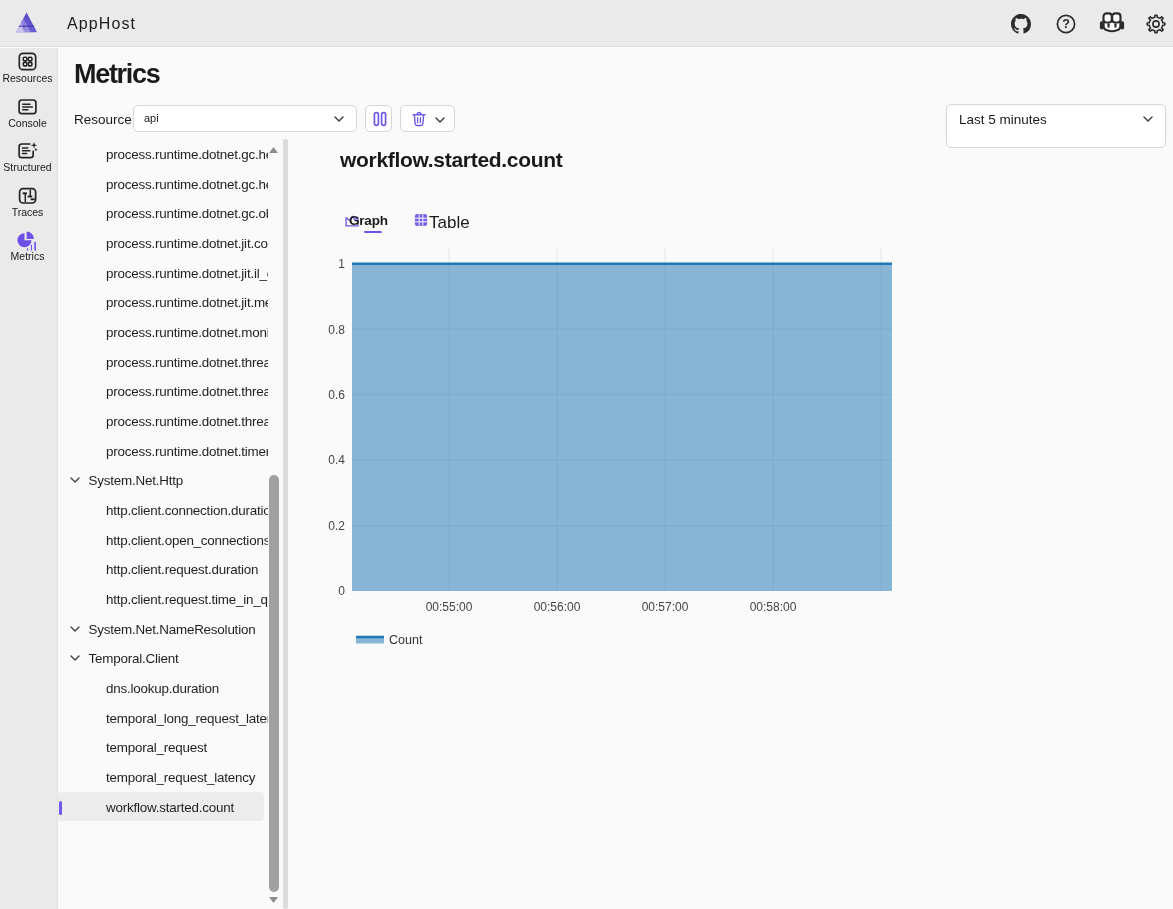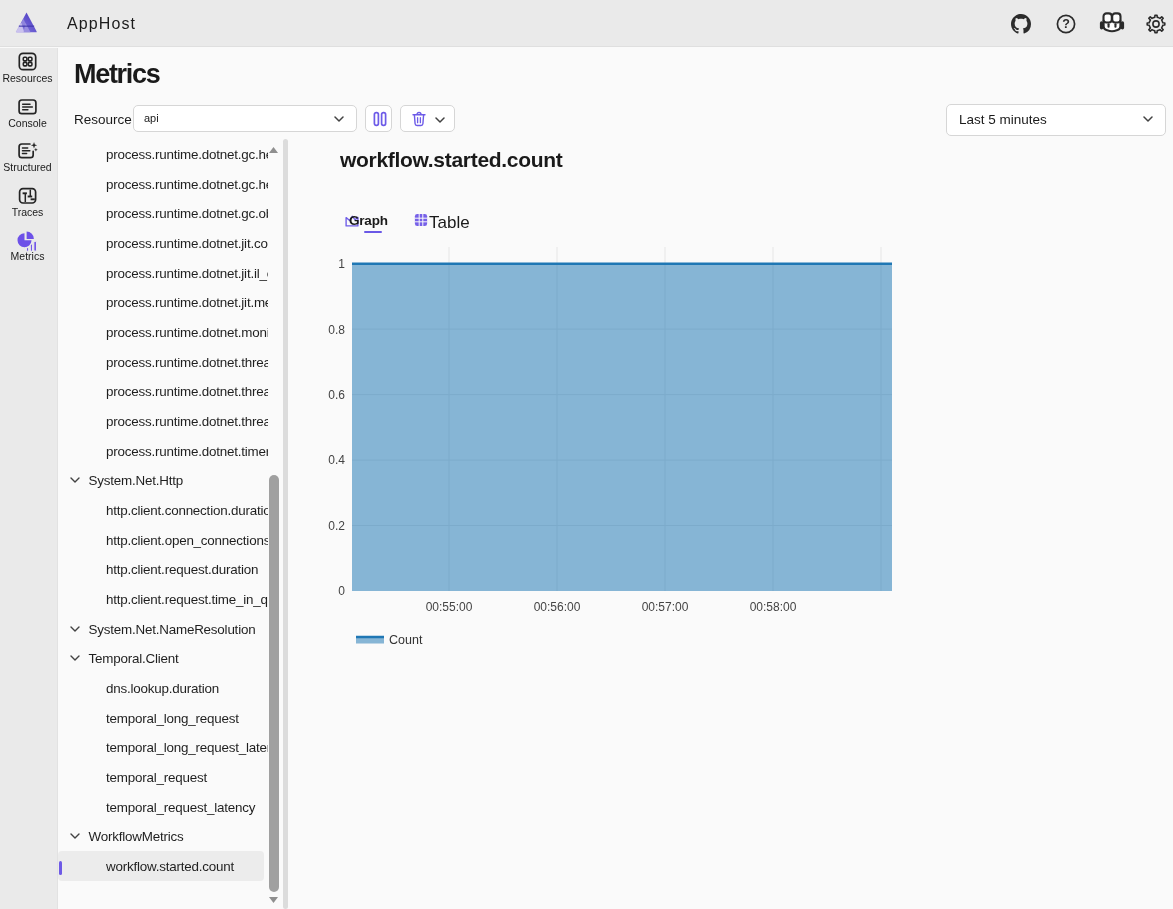--- a/index.html
+++ b/index.html
@@ -143,21 +143,21 @@
     <path d="M2 3.8 H14" stroke="#6d5be8" stroke-width="1.4" stroke-linecap="round" fill="none"></path>
     <path d="M6 3.6 C6 2.3 6.9 1.5 8 1.5 C9.1 1.5 10 2.3 10 3.6" stroke="#6d5be8" stroke-width="1.4" fill="none"></path>
     <path d="M3.4 3.9 L4.1 12.7 C4.2 13.8 5 14.5 6 14.5 L10 14.5 C11 14.5 11.8 13.8 11.9 12.7 L12.6 3.9" stroke="#6d5be8" stroke-width="1.4" fill="none" stroke-linecap="round"></path>
     <line x1="6.6" y1="6.7" x2="6.6" y2="11.7" stroke="#6d5be8" stroke-width="1.3" stroke-linecap="round"></line>
     <line x1="9.4" y1="6.7" x2="9.4" y2="11.7" stroke="#6d5be8" stroke-width="1.3" stroke-linecap="round"></line>
   </svg>
   <svg style="position:absolute; right:9px; top:11px;" width="10" height="6" viewBox="0 0 10 6">
       <path d="M1 1 L5 5 L9 1" fill="none" stroke="#424242" stroke-width="1.5" stroke-linecap="round" stroke-linejoin="round"></path>
     </svg>
 </div>
-<div class="selbox" style="left:946px; top:104px; width:220px; height:32px;">
+<div class="selbox" style="left:946px; top:104px; width:220px; height:44px;">
   <span style="position:absolute; left:12px; top:7px; font-size:13.5px;">Last 5 minutes</span>
   <svg style="position:absolute; right:12px; top:11px;" width="10" height="6" viewBox="0 0 10 6">
       <path d="M1 1 L5 5 L9 1" fill="none" stroke="#424242" stroke-width="1.5" stroke-linecap="round" stroke-linejoin="round"></path>
     </svg>
 </div>
 
 <div id="tree">
   <div class="trow">
       <span class="txt">process.runtime.dotnet.gc.heap.fragmentation.size</span>
     </div>
@@ -218,36 +218,27 @@
   <div class="trow grp">
       <svg class="chev" width="10" height="6" viewBox="0 0 10 6">
         <path d="M1 1 L5 5 L9 1" fill="none" stroke="#424242" stroke-width="1.4" stroke-linecap="round" stroke-linejoin="round"></path>
       </svg>
       <span class="txt">Temporal.Client</span>
     </div>
   <div class="trow">
       <span class="txt">dns.lookup.duration</span>
     </div>
   <div class="trow">
-      <span class="txt">temporal_long_request</span>
-    </div>
-  <div class="trow">
       <span class="txt">temporal_long_request_latency</span>
     </div>
   <div class="trow">
       <span class="txt">temporal_request</span>
     </div>
   <div class="trow">
       <span class="txt">temporal_request_latency</span>
-    </div>
-  <div class="trow grp">
-      <svg class="chev" width="10" height="6" viewBox="0 0 10 6">
-        <path d="M1 1 L5 5 L9 1" fill="none" stroke="#424242" stroke-width="1.4" stroke-linecap="round" stroke-linejoin="round"></path>
-      </svg>
-      <span class="txt">WorkflowMetrics</span>
     </div>
   <div class="trow sel">
       <div class="selbar"></div>
       <span class="txt">workflow.started.count</span>
     </div>
 </div>
 
 <div class="abs" style="left:268px; top:139px; width:11px; height:770px;">
   <svg class="abs" style="left:1px; top:8px;" width="9" height="6" viewBox="0 0 9 6">
       <path d="M4.5 0 L9 6 L0 6 Z" fill="#8f8f8f"></path>

